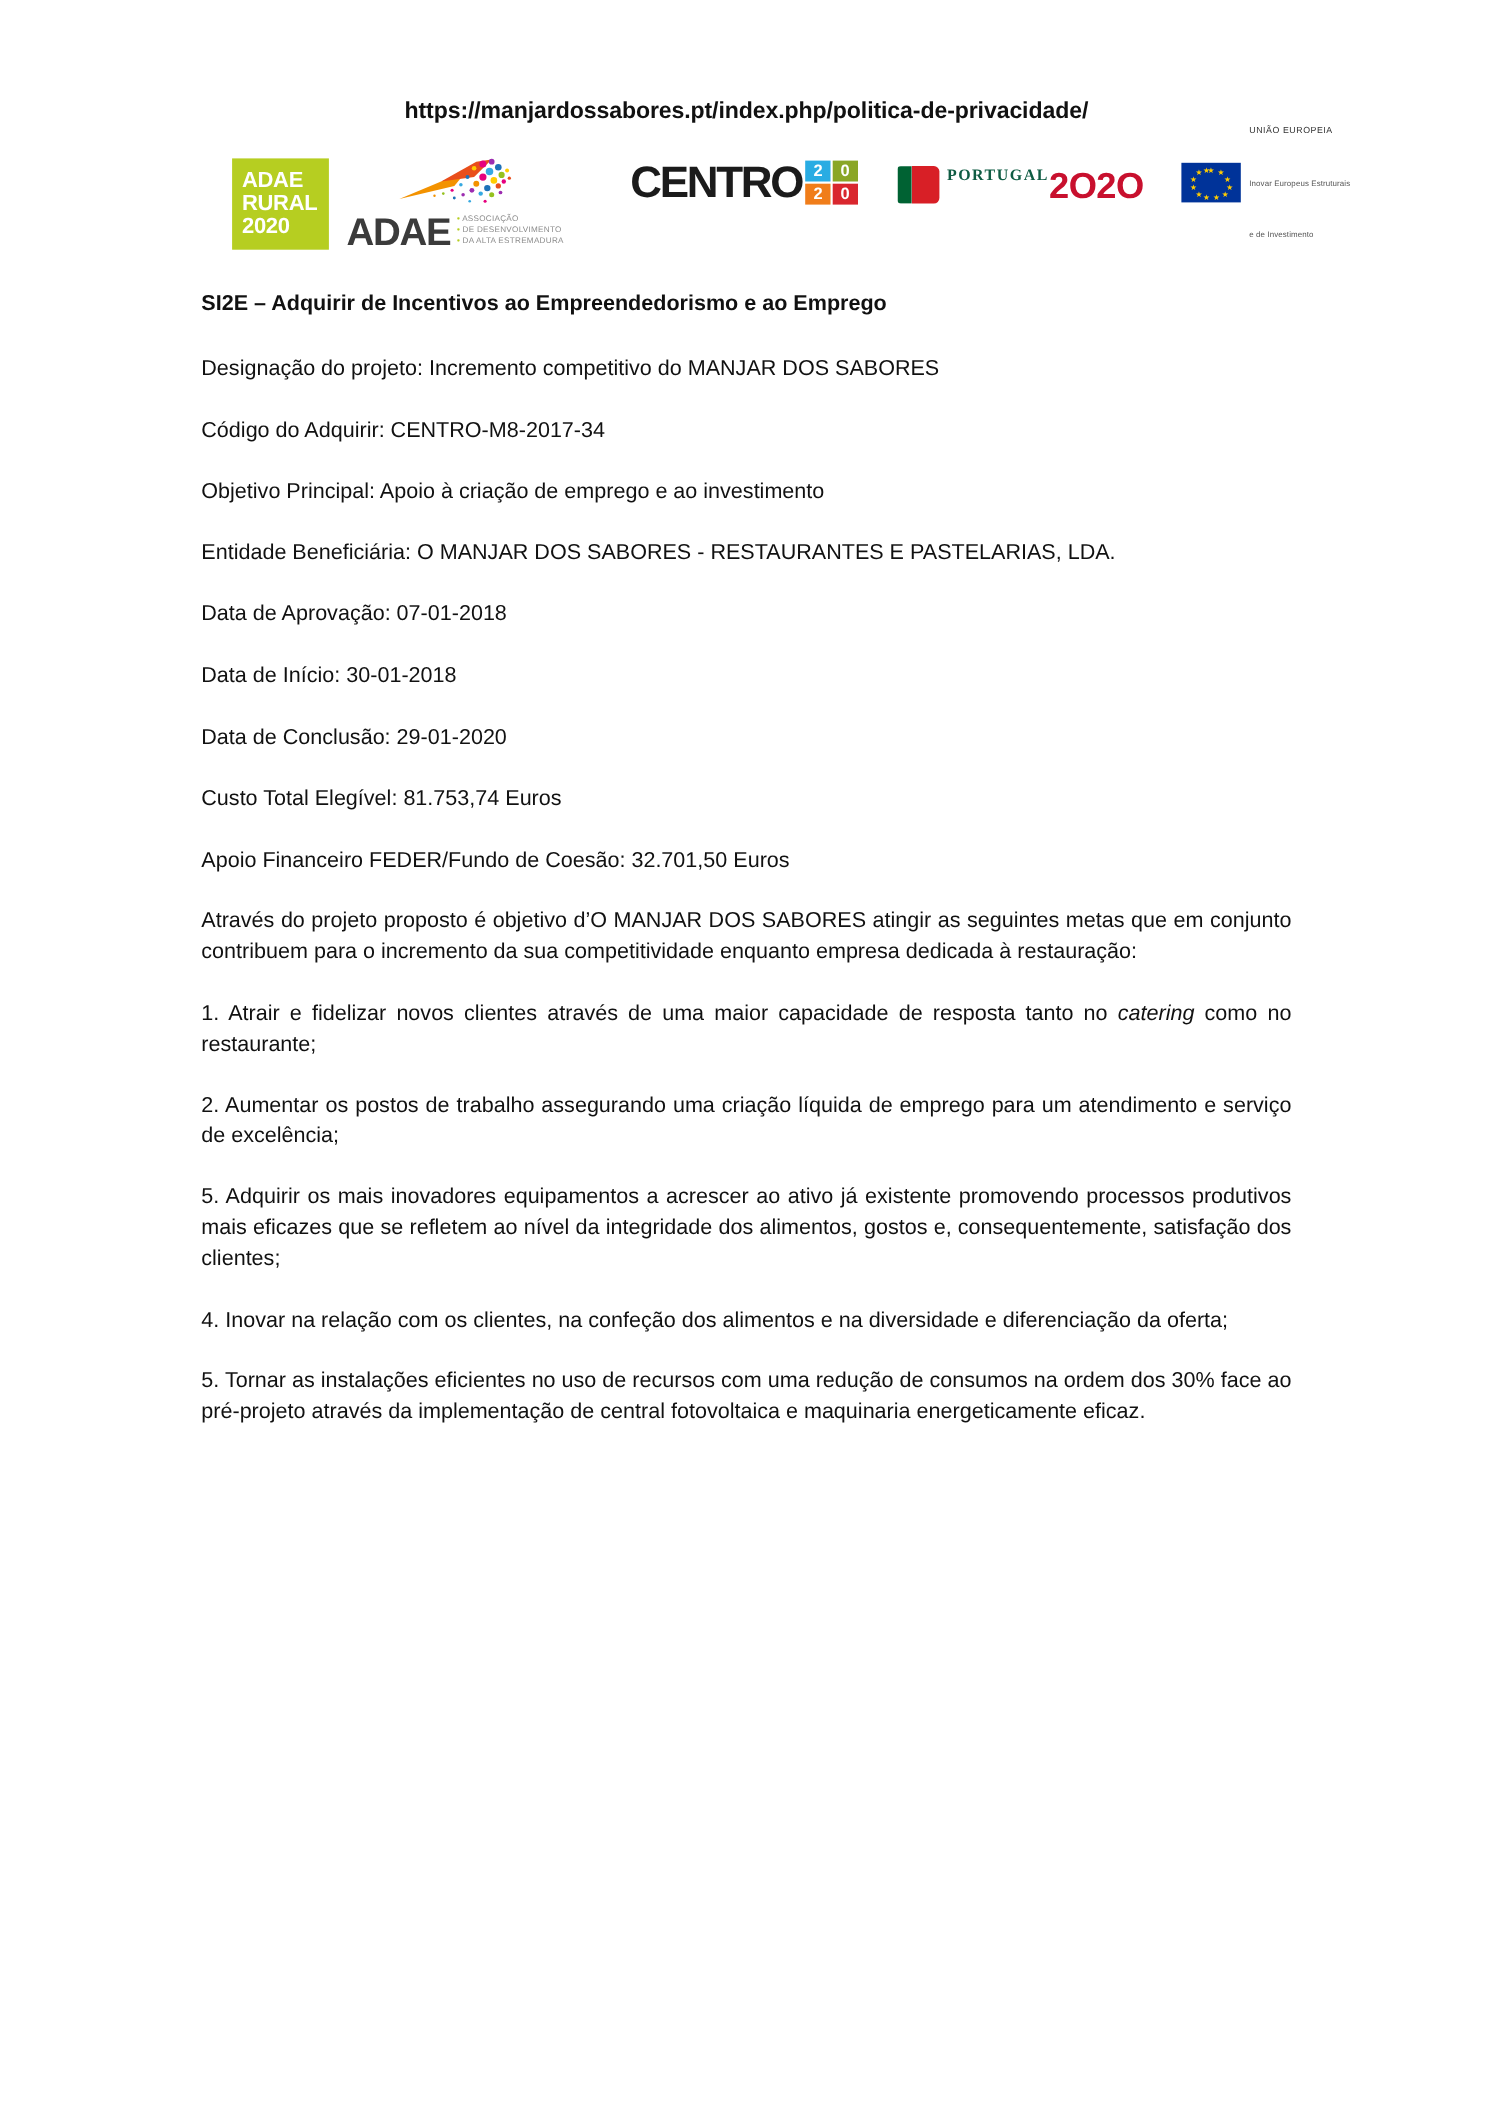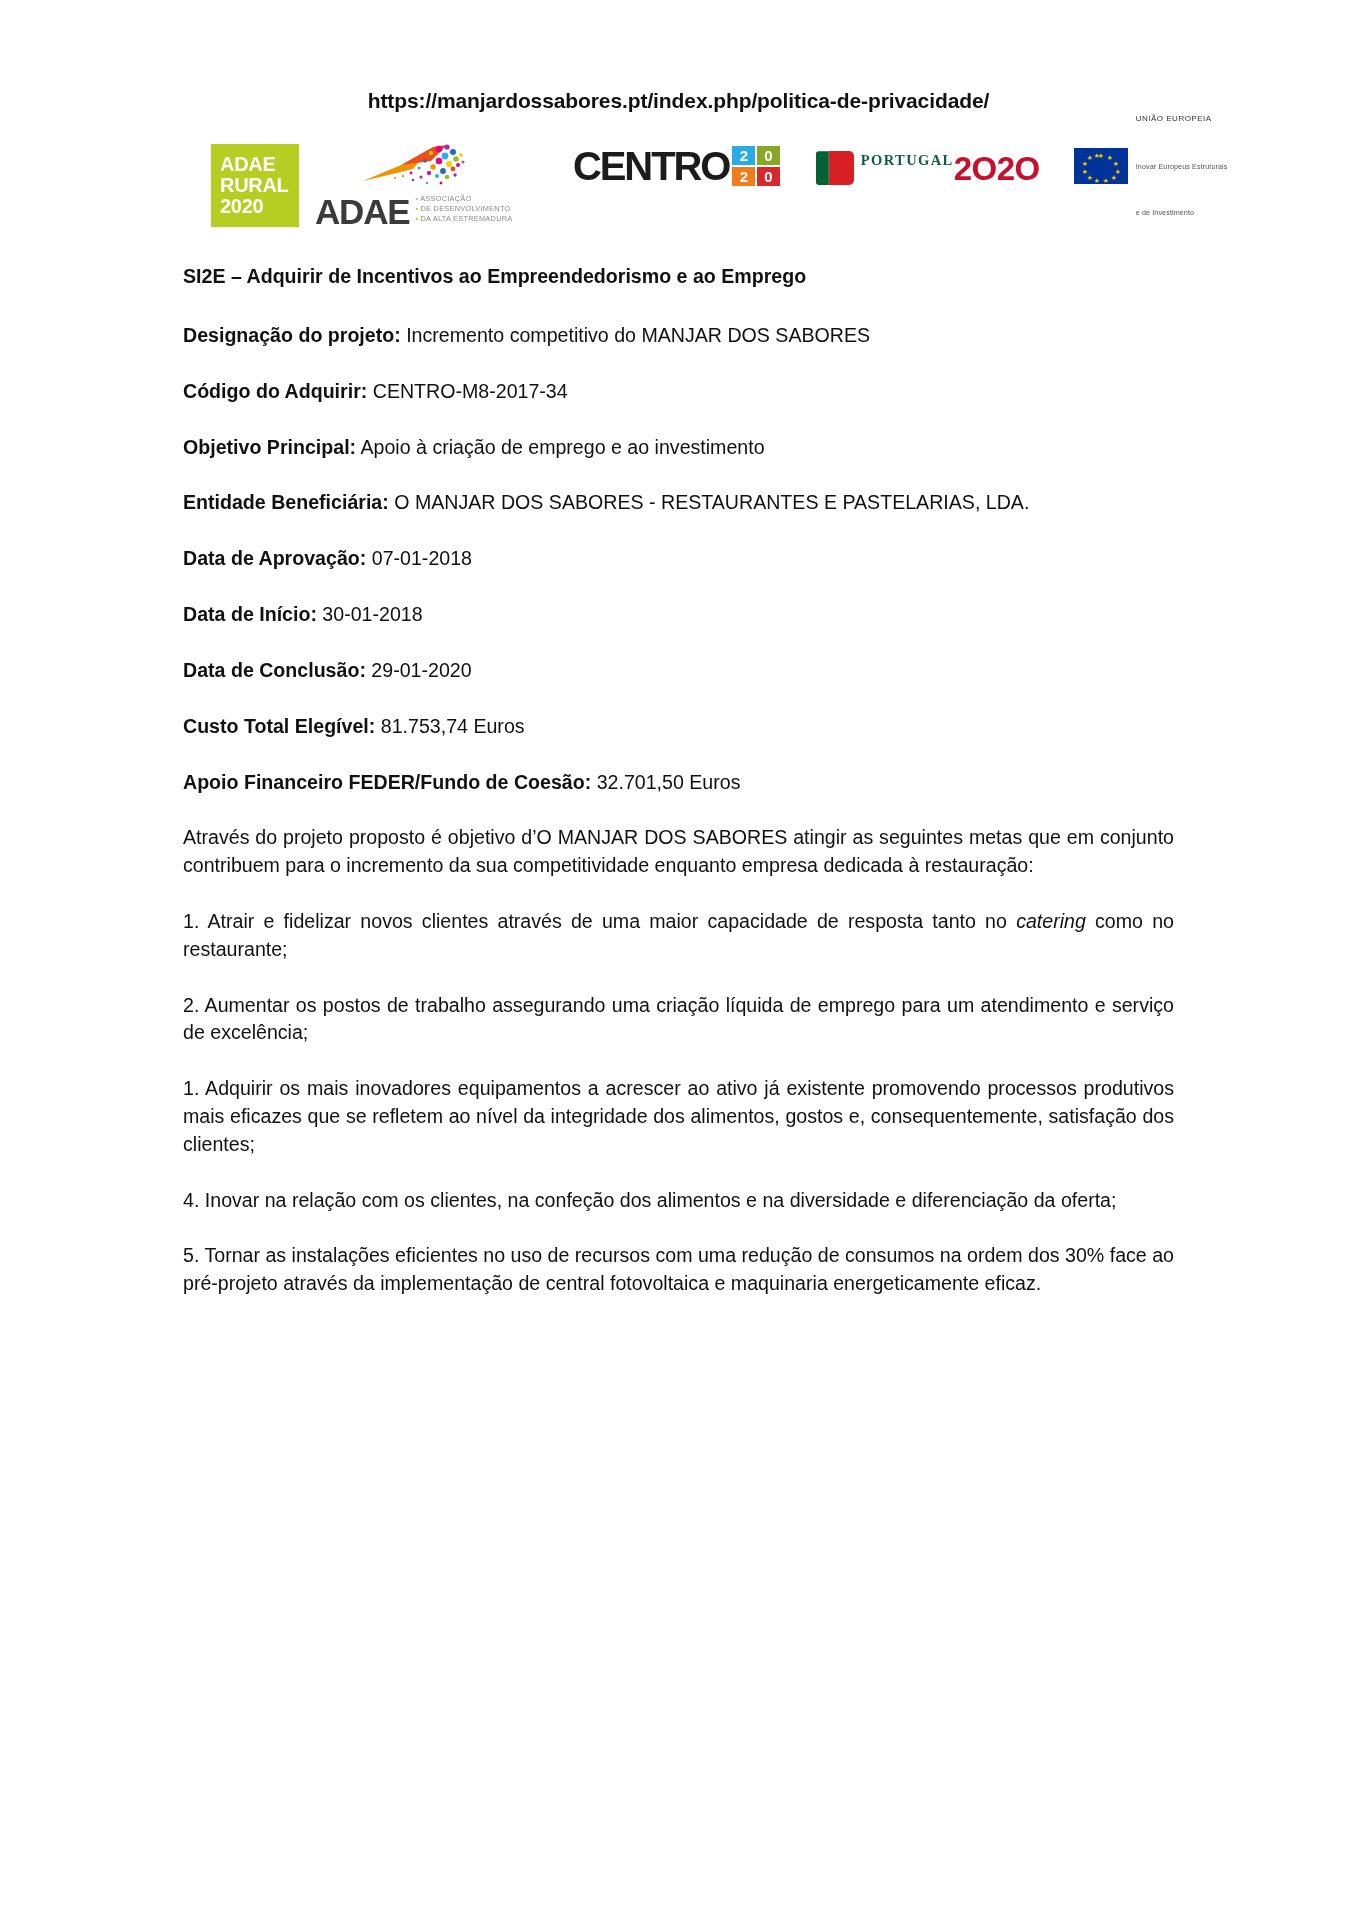--- a/index.html
+++ b/index.html
@@ -244,21 +244,21 @@
     font-size: 19.6px;
     line-height: 1.42;
     color: #111111;
     margin: 0 0 28px 0;
     text-align: left;
   }
   .para.justify {
     text-align: justify;
   }
   .para b {
-    font-weight: bold;
+    font-weight: normal;
   }
   .para em {
     font-style: italic;
   }
   .para.heading {
     font-weight: bold;
     margin-bottom: 31px;
   }
 </style>
 </head>
@@ -386,21 +386,21 @@
     <p class="para"><b>Custo Total Elegível:</b><span> 81.753,74 Euros</span></p>
 
     <p class="para"><b>Apoio Financeiro FEDER/Fundo de Coesão:</b><span> 32.701,50 Euros</span></p>
 
     <p class="para justify">Através do projeto proposto é objetivo d’O MANJAR DOS SABORES atingir as seguintes metas que em conjunto contribuem para o incremento da sua competitividade enquanto empresa dedicada à restauração:</p>
 
     <p class="para justify"><span>1. Atrair e fidelizar novos clientes através de uma maior capacidade de resposta tanto no </span><em>catering</em><span> como no restaurante;</span></p>
 
     <p class="para justify">2. Aumentar os postos de trabalho assegurando uma criação líquida de emprego para um atendimento e serviço de excelência;</p>
 
-    <p class="para justify">1. Adquirir os mais inovadores equipamentos a acrescer ao ativo já existente promovendo processos produtivos mais eficazes que se refletem ao nível da integridade dos alimentos, gostos e, consequentemente, satisfação dos clientes;</p>
+    <p class="para justify">5. Adquirir os mais inovadores equipamentos a acrescer ao ativo já existente promovendo processos produtivos mais eficazes que se refletem ao nível da integridade dos alimentos, gostos e, consequentemente, satisfação dos clientes;</p>
 
     <p class="para justify">4. Inovar na relação com os clientes, na confeção dos alimentos e na diversidade e diferenciação da oferta;</p>
 
     <p class="para justify">5. Tornar as instalações eficientes no uso de recursos com uma redução de consumos na ordem dos 30% face ao pré-projeto através da implementação de central fotovoltaica e maquinaria energeticamente eficaz.</p>
 
   </div>
 
 </div>
 
 </body></html>

